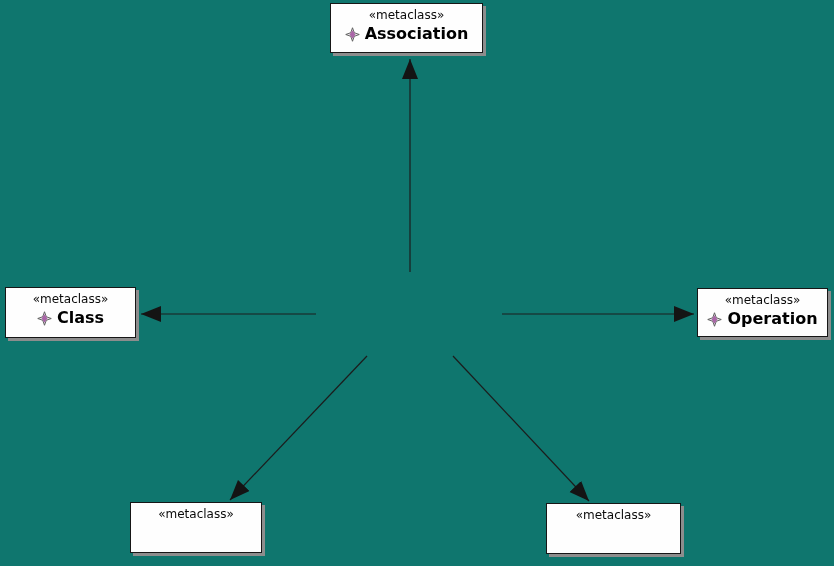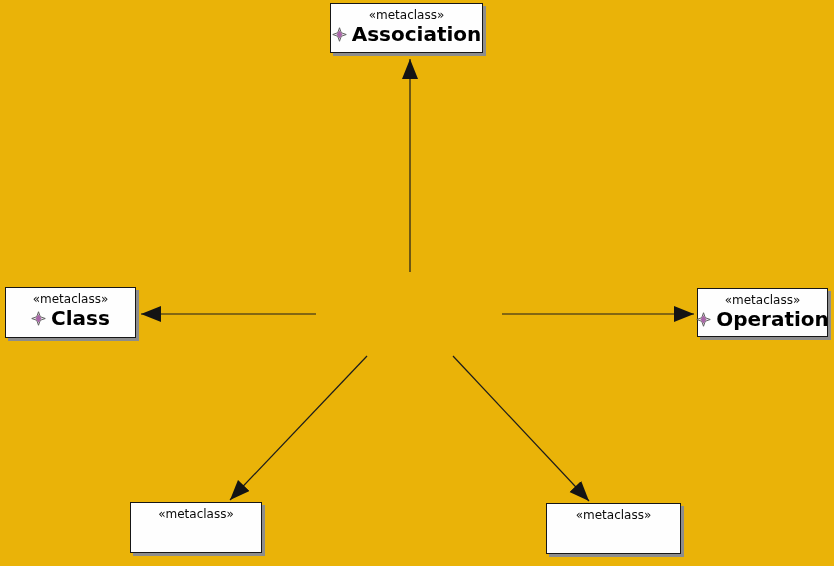--- a/index.html
+++ b/index.html
@@ -1,34 +1,34 @@
 <!DOCTYPE html>
 <html><head>
 <meta charset="utf-8">
 <title>UML Profile Diagram</title>
 <style>
   html,body{margin:0;padding:0;background:#ffffff;}
   .canvas{
-    position:relative;width:834px;height:566px;background:#eab308;
+    position:relative;width:834px;height:566px;background:#0f766e;
     font-family:"DejaVu Sans","Liberation Sans",sans-serif;overflow:hidden;
   }
   .edges{position:absolute;left:0;top:0;z-index:0;}
   .edge-line{stroke:#1c1c1c;stroke-width:1.2;}
   .node{
     position:absolute;z-index:1;background:#fefefe;
     border:1.5px solid #161616;box-shadow:3px 3px 0 #8d8d8d;
     box-sizing:border-box;
   }
   .kw{
     display:block;text-align:center;font-size:12px;line-height:15px;
     color:#0a0a0a;padding-top:4px;white-space:nowrap;
   }
   .nameline{
     display:flex;justify-content:center;align-items:center;gap:5px;
-    font-weight:bold;font-size:20px;line-height:20px;margin-top:1px;
+    font-weight:bold;font-size:16px;line-height:20px;margin-top:1px;
     color:#000;white-space:nowrap;
   }
   .star{width:15px;height:15px;flex:0 0 auto;}
   .pts{fill:#e9e9e9;stroke:#5a5a5a;stroke-width:1;}
   .cmp-title{height:49px;border-bottom:1.4px solid #161616;box-sizing:border-box;}
   .cmp-attrs{
     display:flex;align-items:center;gap:7px;height:29px;
     padding-left:13px;font-size:14px;color:#000;white-space:nowrap;
   }
   .attr-type{margin-left:14px;}

